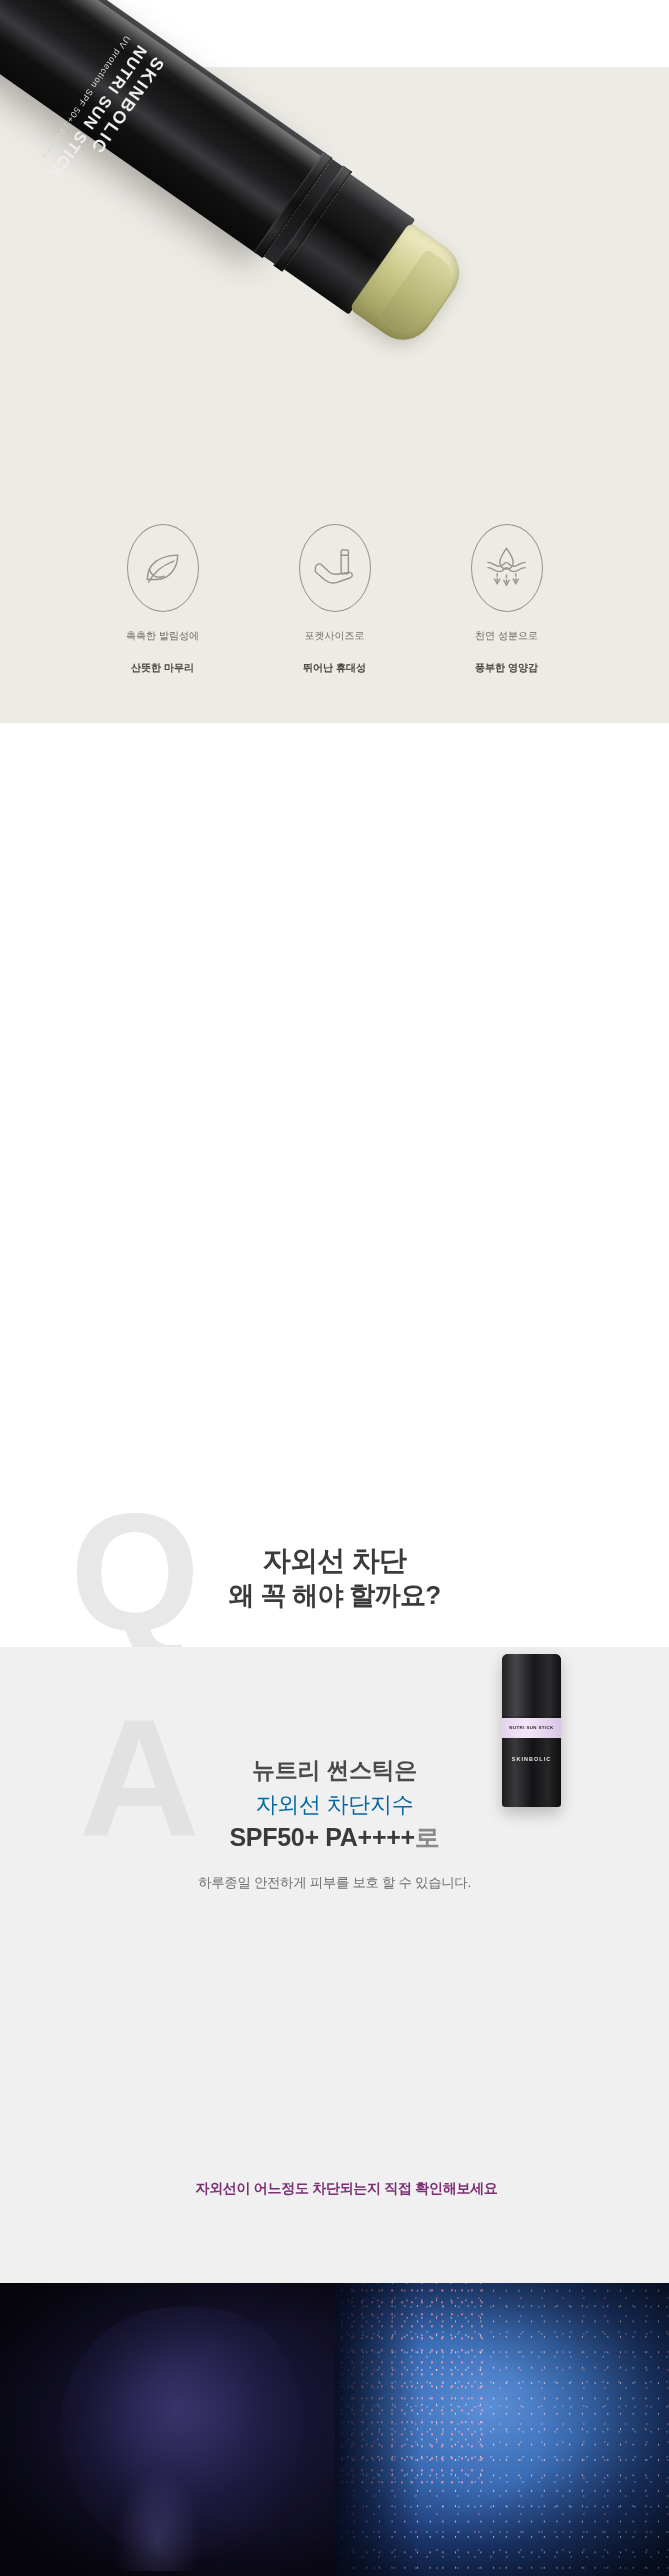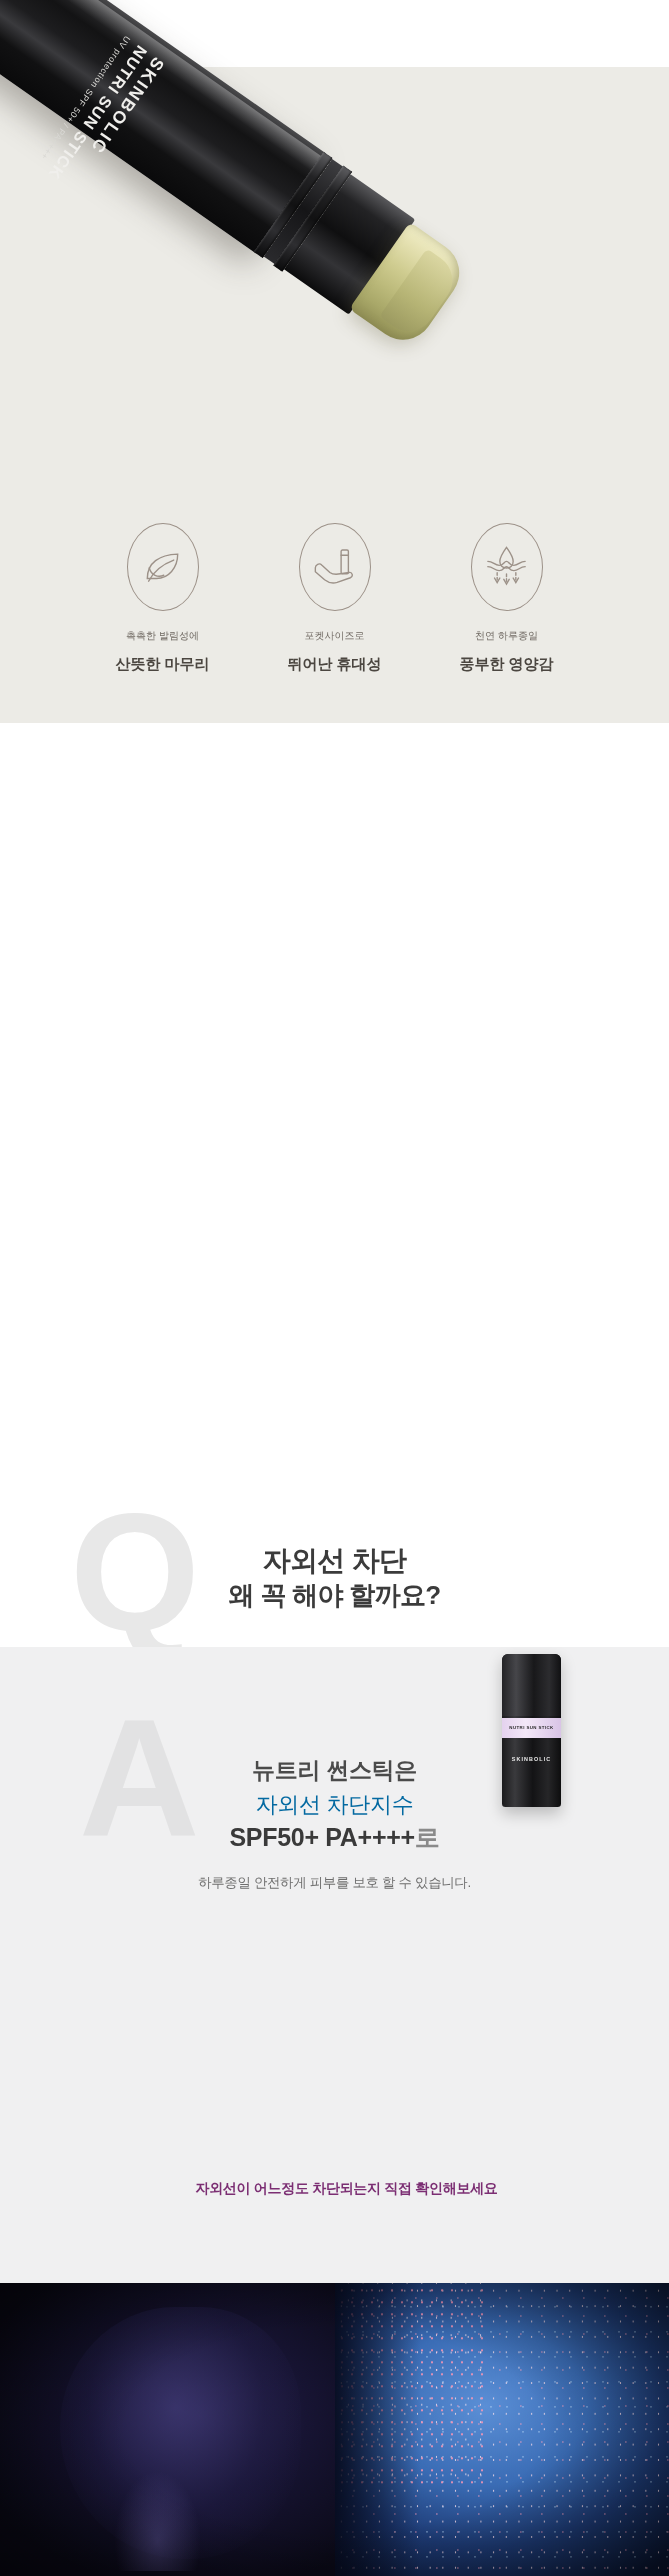--- a/index.html
+++ b/index.html
@@ -84,21 +84,21 @@
     display:flex; justify-content:center; gap:52px;
   }
   .feature { width:120px; text-align:center; }
   .feat-circle {
     width:72px; height:88px; margin:0 auto 17.4px;
     border:1.3px solid #9c9188; border-radius:50%;
     display:flex; align-items:center; justify-content:center;
   }
   .feat-cap { line-height:1.45; }
   .feat-l1 { font-size:10px; color:#6f6962; font-weight:500; }
-  .feat-l2 { font-size:15px; color:#4b4640; font-weight:700; margin-top:10px; }
+  .feat-l2 { font-size:10px; color:#4b4640; font-weight:700; margin-top:17px; }
 
   
   .qsec { position:relative; width:669px; height:924px; background:#fff; }
   .watermark {
     position:absolute; font-weight:700; color:#e8e8e8;
     line-height:1; user-select:none;
   }
   .q-mark { top:766px; left:70px; font-size:167px; }
   .q-head {
     position:absolute; top:820px; left:0; width:669px; text-align:center;
@@ -373,21 +373,21 @@
             <path d="M18 40 V52" stroke-dasharray="4 3"></path>
             <path d="M14 48 L18 55 L22 48"></path>
             <path d="M32 42 V54" stroke-dasharray="4 3"></path>
             <path d="M28 50 L32 57 L36 50"></path>
             <path d="M46 40 V52" stroke-dasharray="4 3"></path>
             <path d="M42 48 L46 55 L50 48"></path>
           </svg>
         </span>
       </div>
       <div class="feat-cap">
-        <div class="feat-l1">천연 하루종일</div>
+        <div class="feat-l1">천연 성분으로</div>
         <div class="feat-l2">풍부한 영양감</div>
       </div>
     </div>
 
   </div>
 </section>
 
 <section class="qsec">
 
   <div class="watermark q-mark">Q</div>

